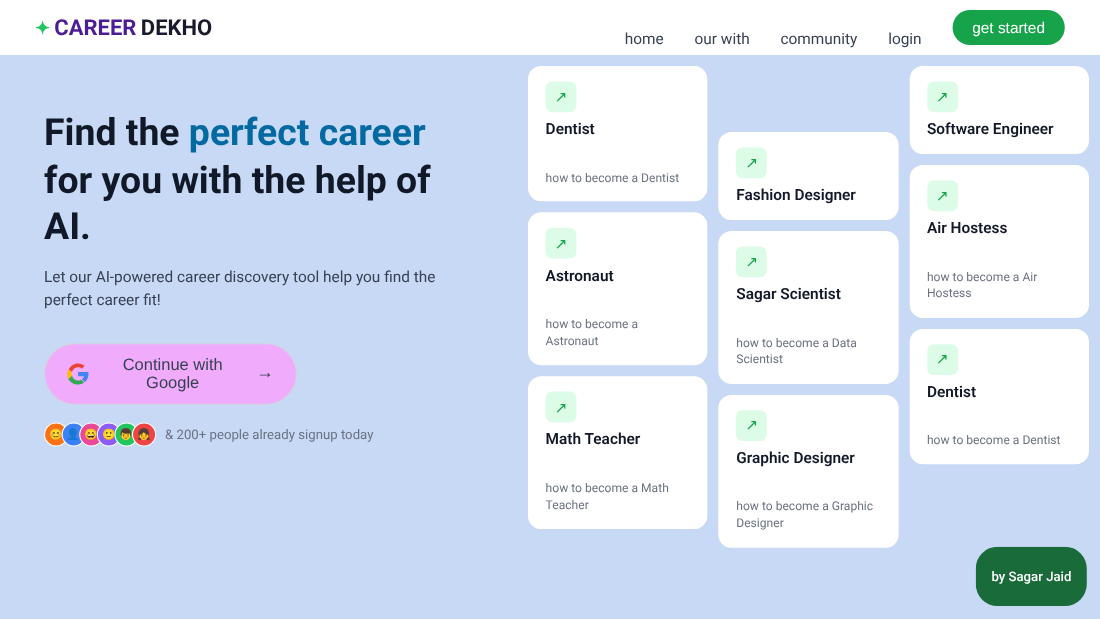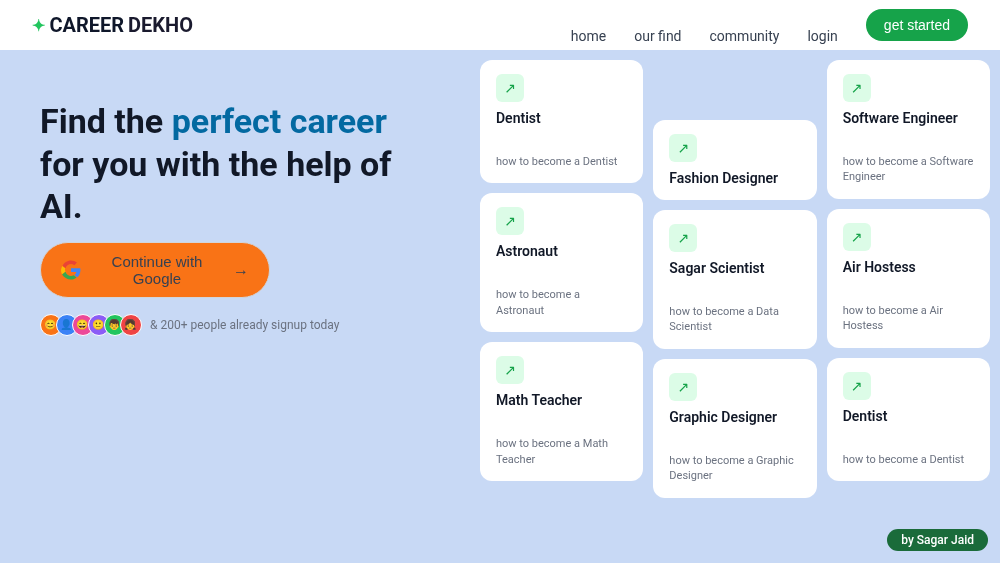--- a/index.html
+++ b/index.html
@@ -28,21 +28,21 @@
       gap: 4px;
       font-size: 20px;
       font-weight: 700;
       color: #1a1a2e;
       text-decoration: none;
     }
     .logo .gear-icon {
       color: #22c55e;
       font-size: 16px;
     }
-    .logo .brand-career { color: #0f172a; }
+    .logo .brand-career { color: #4c1d95; }
     .logo .brand-dekho { color: #1a1a2e; }
 
     .nav-links {
       display: flex;
       align-items: center;
       gap: 28px;
     }
     .nav-link {
       font-size: 14px;
       color: #374151;
@@ -94,21 +94,21 @@
       font-size: 14px;
       color: #374151;
       margin-bottom: 28px;
       line-height: 1.5;
     }
 
     .google-btn {
       display: flex;
       align-items: center;
       gap: 10px;
-      background: #f97316;
+      background: #f0abfc;
       border: 1.5px solid #d1d5db;
       border-radius: 50px;
       padding: 10px 20px;
       width: 230px;
       cursor: pointer;
       font-size: 15px;
       font-weight: 500;
       color: #374151;
       margin-bottom: 16px;
     }
@@ -209,50 +209,51 @@
     }
 
     
     .watermark {
       position: fixed;
       bottom: 12px;
       right: 12px;
       background: #1a6b3a;
       color: #fff;
       font-size: 12px;
-      padding: 4px 14px;
+      padding: 20px 14px;
       border-radius: 20px;
       font-weight: 500;
       margin-top: 44px;
     }
   </style>
 </head>
 <body>
 
 <nav class="navbar">
   <div class="logo">
     <span class="gear-icon">✦</span>
     <span class="brand-career">CAREER</span>
       <span class="brand-dekho">DEKHO</span>
   </div>
   <div class="nav-links">
     <a class="nav-link">home</a>
-    <a class="nav-link">our find</a>
+    <a class="nav-link">our with</a>
     <a class="nav-link">community</a>
     <a class="nav-link login">login</a>
     <button class="nav-btn-started">get started</button>
   </div>
 </nav>
 
 <div class="main">
 
   <div class="hero">
     <h1 class="hero-title">
       Find the <span class="highlight">perfect career</span> for you with the help of AI.
     </h1>
+    <p class="hero-subtitle">Let our AI-powered career discovery tool help you find the perfect career fit!</p>
 
     <button class="google-btn">
 
       <svg class="google-logo" viewBox="0 0 48 48">
         <path fill="#EA4335" d="M24 9.5c3.14 0 5.95 1.08 8.17 2.85l6.1-6.1C34.39 3.09 29.45 1 24 1 14.82 1 7.01 6.48 3.69 14.19l7.1 5.52C12.45 13.78 17.77 9.5 24 9.5z"></path>
         <path fill="#4285F4" d="M46.6 24.5c0-1.64-.15-3.22-.42-4.74H24v8.98h12.72c-.55 2.95-2.22 5.45-4.73 7.13l7.27 5.65C43.58 37.43 46.6 31.43 46.6 24.5z"></path>
         <path fill="#FBBC05" d="M10.79 28.29A14.53 14.53 0 0 1 9.5 24c0-1.49.25-2.93.69-4.29l-7.1-5.52A23.94 23.94 0 0 0 0 24c0 3.87.93 7.52 2.57 10.74l8.22-6.45z"></path>
         <path fill="#34A853" d="M24 47c5.45 0 10.01-1.81 13.35-4.89l-7.27-5.65c-1.82 1.22-4.14 1.94-6.08 1.94-6.23 0-11.55-4.28-13.21-10.11l-8.22 6.45C7.01 41.52 14.82 47 24 47z"></path>
       </svg>
       <span>Continue with Google</span>
@@ -307,21 +308,20 @@
           <div class="card-icon">↗</div>
           <div class="card-title">Graphic Designer</div>
           <div class="card-subtitle">how to become a Graphic Designer</div>
         </div>
       </div>
 
       <div style="display:flex; flex-direction:column; gap:10px;">
         <div class="career-card">
           <div class="card-icon">↗</div>
           <div class="card-title">Software Engineer</div>
-          <div class="card-subtitle">how to become a Software Engineer</div>
         </div>
         <div class="career-card">
           <div class="card-icon">↗</div>
           <div class="card-title">Air Hostess</div>
           <div class="card-subtitle">how to become a Air Hostess</div>
         </div>
         <div class="career-card">
           <div class="card-icon">↗</div>
           <div class="card-title">Dentist</div>
           <div class="card-subtitle">how to become a Dentist</div>

